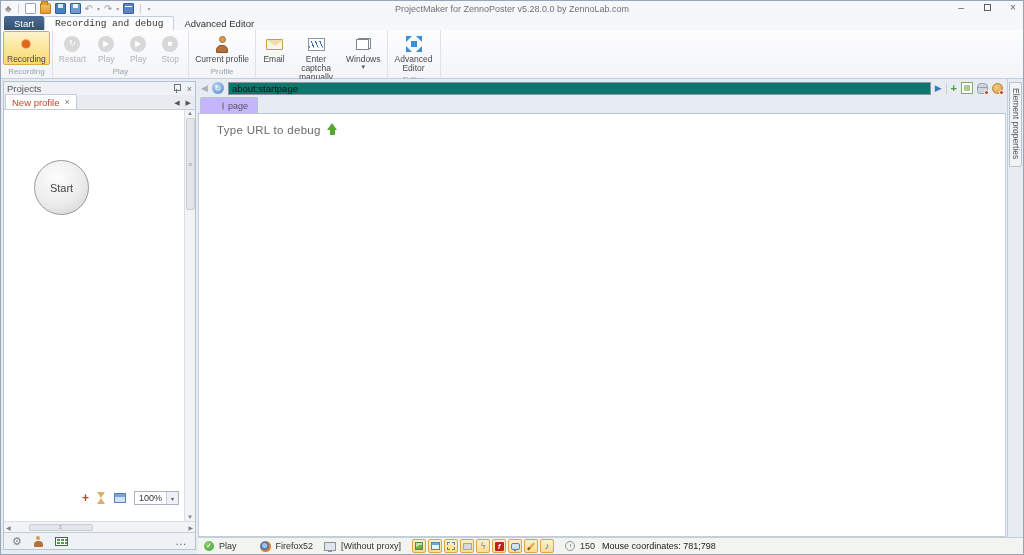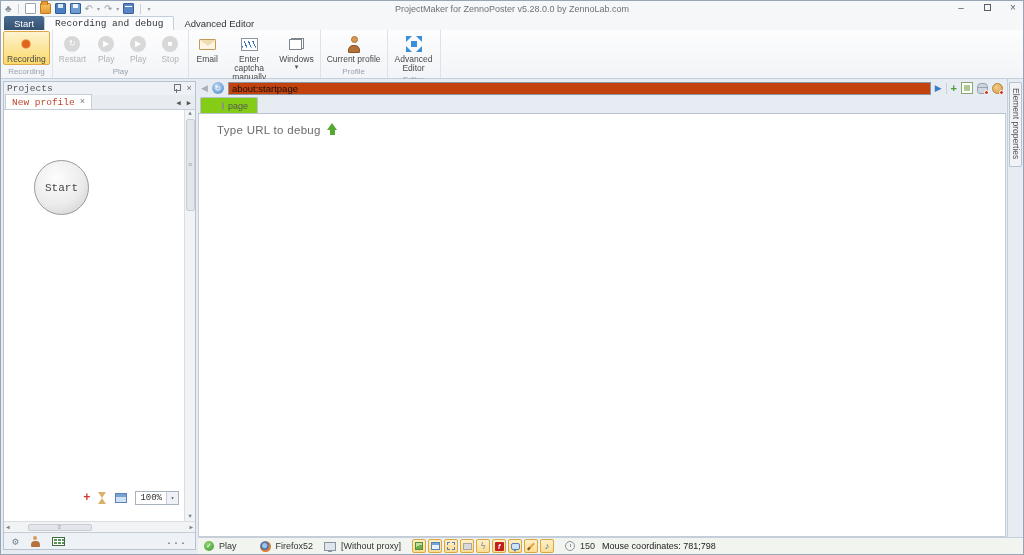--- a/index.html
+++ b/index.html
@@ -63,21 +63,21 @@
   .adv-ic .tl{ left:0; top:0; border-right:6px solid transparent; border-top:6px solid #3a8fd9; }
   .adv-ic .tr{ right:0; top:0; border-left:6px solid transparent; border-top:6px solid #3a8fd9; }
   .adv-ic .bl{ left:0; bottom:0; border-right:6px solid transparent; border-bottom:6px solid #3a8fd9; }
   .adv-ic .br{ right:0; bottom:0; border-left:6px solid transparent; border-bottom:6px solid #3a8fd9; }
   .drop8{ font-size:7px; color:#555; line-height:6px; }
 
   
   .main{ position:absolute; left:0; top:78px; right:0; bottom:0; background:#e7ecf2; }
 
   
-  .projects{ position:absolute; left:2px; top:2px; width:193px; bottom:4px; display:flex; flex-direction:column; background:#eef1f5; border:1px solid #b9c2cf;font-family:Liberation Mono, monospace; }
+  .projects{ position:absolute; left:2px; top:2px; width:193px; bottom:4px; display:flex; flex-direction:column; background:#eef1f5; border:1px solid #b9c2cf; }
   .pj-header{ height:13px; display:flex; align-items:center; padding:0 3px; font-size:9.5px; color:#555; }
   .pj-header .sp{ flex:1; }
   .pin-ic{ position:relative; width:7px; height:9px; margin-right:7px; }
   .pin-ic::before{ content:""; position:absolute; left:1px; top:0; width:5px; height:5px; border:1px solid #6d737b; }
   .pin-ic::after{ content:""; position:absolute; left:3px; top:5px; width:1px; height:4px; background:#6d737b; }
   .pj-close{ color:#6d737b; font-size:9px; }
   .pj-tabstrip{ height:15px; display:flex; align-items:flex-end; border-bottom:1px solid #c5cdd8; padding-left:1px; background:#e8ecf1; }
   .pj-tab{ display:flex; align-items:center; gap:5px; background:#fff; border:1px solid #c5cdd8; border-bottom:none; padding:1px 6px; font-size:9.5px; color:#c0472e; height:15px; }
   .pj-tab .x{ color:#777; font-size:9px; }
   .pj-tabnav{ margin-left:auto; display:flex; gap:6px; padding:0 4px 2px 0; color:#555; font-size:7px; }
@@ -105,32 +105,32 @@
   .person-s .head{ position:absolute; left:2.5px; top:0; width:4px; height:4px; border-radius:50%; background:#d99a55; }
   .person-s .body{ position:absolute; left:0; bottom:0; width:9px; height:6px; border-radius:4px 4px 1px 1px; background:#b5713a; }
   .board-ic{ width:13px; height:9px; background:#5d8f5d; border:1px solid #3f6b3f; background-image:linear-gradient(#fff 1px,transparent 1px),linear-gradient(90deg,#fff 1px,transparent 1px); background-size:4px 3px; }
   .pj-more{ margin-left:auto; color:#555; letter-spacing:1px; font-size:10px; }
 
   
   .browser{ position:absolute; left:197px; top:0; right:17px; bottom:17px; display:flex; flex-direction:column; }
   .btoolbar{ height:18px; display:flex; align-items:center; gap:4px; padding:0 3px; }
   .nav-back{ color:#aab0b8; font-size:9px; }
   .nav-refresh{ width:12px; height:12px; border-radius:50%; background:radial-gradient(circle at 40% 35%,#bcd7f2,#4a86c8); color:#fff; font-size:8px; display:flex; align-items:center; justify-content:center; }
-  .urlbox{ flex:1; height:13px; border:1px solid #8c96a3; background:#c2410c; font-family:"Liberation Sans",sans-serif; font-size:9.5px; padding:0 3px; color:#111; outline:none; }
+  .urlbox{ flex:1; height:13px; border:1px solid #8c96a3; background:#0f766e; font-family:"Liberation Sans",sans-serif; font-size:9.5px; padding:0 3px; color:#111; outline:none; }
   .go-btn{ color:#3a7bc8; font-size:9px; }
   .tb-sep{ width:1px; height:11px; background:#c9cfd8; }
   .add-g{ color:#4a9b3f; font-weight:bold; font-size:11px; }
   .tabs-ic{ width:12px; height:12px; background:#fff; border:1px solid #86a86e; }
   .tabs-ic::before{ content:""; display:block; margin:2px; height:6px; background:#aecb8e; }
   .db-ic{ position:relative; width:11px; height:11px; background:#cfd6de; border:1px solid #98a4b2; border-radius:4px 4px 3px 3px; }
   .db-ic::before{ content:""; position:absolute; left:0; top:1px; right:0; height:2px; border-bottom:1px solid #98a4b2; }
   .badge{ position:absolute; right:-2px; bottom:-2px; width:5px; height:5px; border-radius:50%; background:#d13b2a; border:1px solid #fff; }
   .cookie-ic{ position:relative; width:11px; height:11px; border-radius:50%; background:radial-gradient(circle at 38% 35%,#f2cd8a,#d99a3f); border:1px solid #b9822f; }
   .btabbar{ height:17px; display:flex; align-items:flex-end; border-bottom:1px solid #b9c2cf; padding-left:2px; }
-  .btab{ display:flex; align-items:center; gap:4px; width:58px; background:#84cc16; border:1px solid #b9c2cf; border-bottom:none; border-radius:2px 2px 0 0; height:16px; padding:0 21px; font-size:9px; color:#555; }
+  .btab{ display:flex; align-items:center; gap:4px; width:58px; background:#c4b5fd; border:1px solid #b9c2cf; border-bottom:none; border-radius:2px 2px 0 0; height:16px; padding:0 21px; font-size:9px; color:#555; }
   .globe{ width:8px; height:8px; border-radius:50%; background:radial-gradient(circle at 38% 35%,#eee,#aaa); border:1px solid #8d8d8d; }
   .bcontent{ position:relative; flex:1; background:#fff; border:1px solid #c5cdd8; border-top:none; }
   .hint{ position:absolute; left:18px; top:9px; display:flex; align-items:center; gap:6px; font-size:11.5px; color:#6b6b6b; letter-spacing:.3px; }
   .uparrow{ position:relative; width:11px; height:13px; }
   .uparrow::before{ content:""; position:absolute; left:0; top:0; border-left:5.5px solid transparent; border-right:5.5px solid transparent; border-bottom:7px solid #57a832; }
   .uparrow::after{ content:""; position:absolute; left:3px; top:7px; width:5px; height:5px; background:#57a832; }
 
   
   .elem-strip{ position:absolute; right:0; top:0; width:16px; bottom:17px; background:#e7ecf2; border-left:1px solid #c5cdd8; }
   .elem-tab{ margin:3px 1px 0 1px; border:1px solid #b9c2cf; background:#f1f3f7; border-radius:0 2px 2px 0; padding:5px 1px; }
@@ -237,54 +237,54 @@
           <span>Stop</span>
         </div>
       </div>
       <div class="rgroup-label">Play</div>
     </div>
 
     <div class="rgroup">
       <div class="rgroup-buttons">
         <div class="rbtn">
           <span class="ric">
-              <span class="envelope"></span>
-            </span>
-          <span>Email</span>
-        </div>
-        <div class="rbtn" style="max-width:52px">
-          <span class="ric">
-              <span class="captcha-ic"></span>
-            </span>
-          <span>Enter captcha manually</span>
-        </div>
-        <div class="rbtn">
-          <span class="ric">
-              <span class="windows-ic"></span>
-            </span>
-          <span>Windows</span>
-          <span class="drop8">▾</span>
-        </div>
-      </div>
-      <div class="rgroup-label">Tools</div>
-    </div>
-
-    <div class="rgroup">
-      <div class="rgroup-buttons">
-        <div class="rbtn">
-          <span class="ric">
               <span class="person">
                 <span class="head"></span>
                 <span class="body"></span>
               </span>
             </span>
           <span>Current profile</span>
         </div>
       </div>
       <div class="rgroup-label">Profile</div>
+    </div>
+
+    <div class="rgroup">
+      <div class="rgroup-buttons">
+        <div class="rbtn">
+          <span class="ric">
+              <span class="envelope"></span>
+            </span>
+          <span>Email</span>
+        </div>
+        <div class="rbtn" style="max-width:52px">
+          <span class="ric">
+              <span class="captcha-ic"></span>
+            </span>
+          <span>Enter captcha manually</span>
+        </div>
+        <div class="rbtn">
+          <span class="ric">
+              <span class="windows-ic"></span>
+            </span>
+          <span>Windows</span>
+          <span class="drop8">▾</span>
+        </div>
+      </div>
+      <div class="rgroup-label">Tools</div>
     </div>
 
     <div class="rgroup">
       <div class="rgroup-buttons">
         <div class="rbtn" style="max-width:48px">
           <span class="ric">
               <span class="adv-ic">
                 <i class="tl"></i>
                 <i class="tr"></i>
                 <i class="bl"></i>

